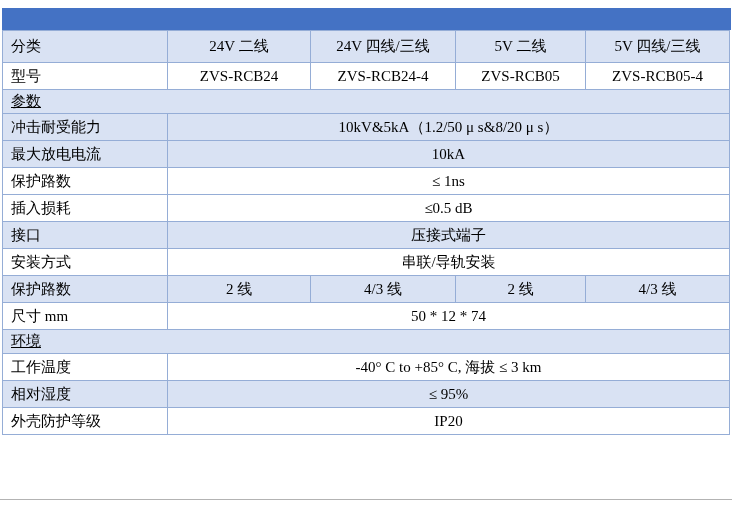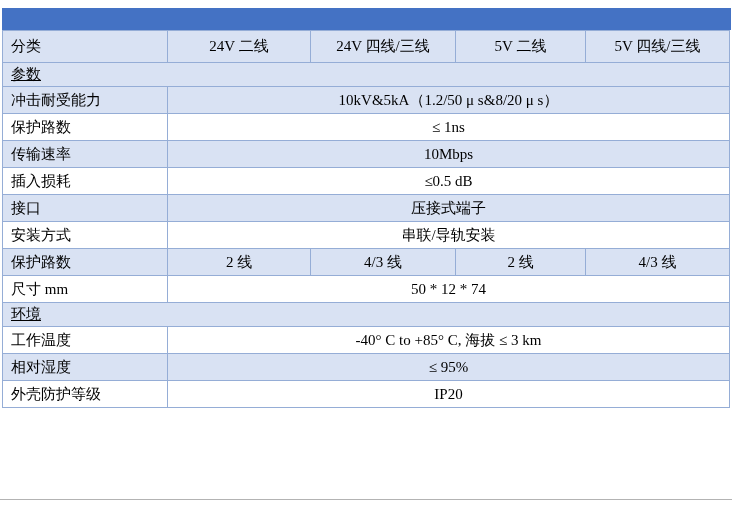--- a/index.html
+++ b/index.html
@@ -45,34 +45,41 @@
       <col style="width: 144px;">
     </colgroup>
   <tbody id="tbody">
       <tr class="header banded">
         <td class="label">分类</td>
         <td>24V 二线</td>
         <td>24V 四线/三线</td>
         <td>5V 二线</td>
         <td>5V 四线/三线</td>
       </tr>
+      <tr class="row">
+        <td class="label">型号</td>
+        <td>ZVS-RCB24</td>
+        <td>ZVS-RCB24-4</td>
+        <td>ZVS-RCB05</td>
+        <td>ZVS-RCB05-4</td>
+      </tr>
       <tr class="section banded">
         <td colspan="5" class="label">参数</td>
       </tr>
       <tr class="row banded">
         <td class="label">冲击耐受能力</td>
         <td colspan="4">10kV&amp;5kA（1.2/50 μ s&amp;8/20 μ s）</td>
       </tr>
+      <tr class="row banded">
+        <td class="label">最大放电电流</td>
+        <td colspan="4">10kA</td>
+      </tr>
       <tr class="row">
         <td class="label">保护路数</td>
         <td colspan="4">≤ 1ns</td>
-      </tr>
-      <tr class="row banded">
-        <td class="label">传输速率</td>
-        <td colspan="4">10Mbps</td>
       </tr>
       <tr class="row">
         <td class="label">插入损耗</td>
         <td colspan="4">≤0.5 dB</td>
       </tr>
       <tr class="row banded">
         <td class="label">接口</td>
         <td colspan="4">压接式端子</td>
       </tr>
       <tr class="row">

